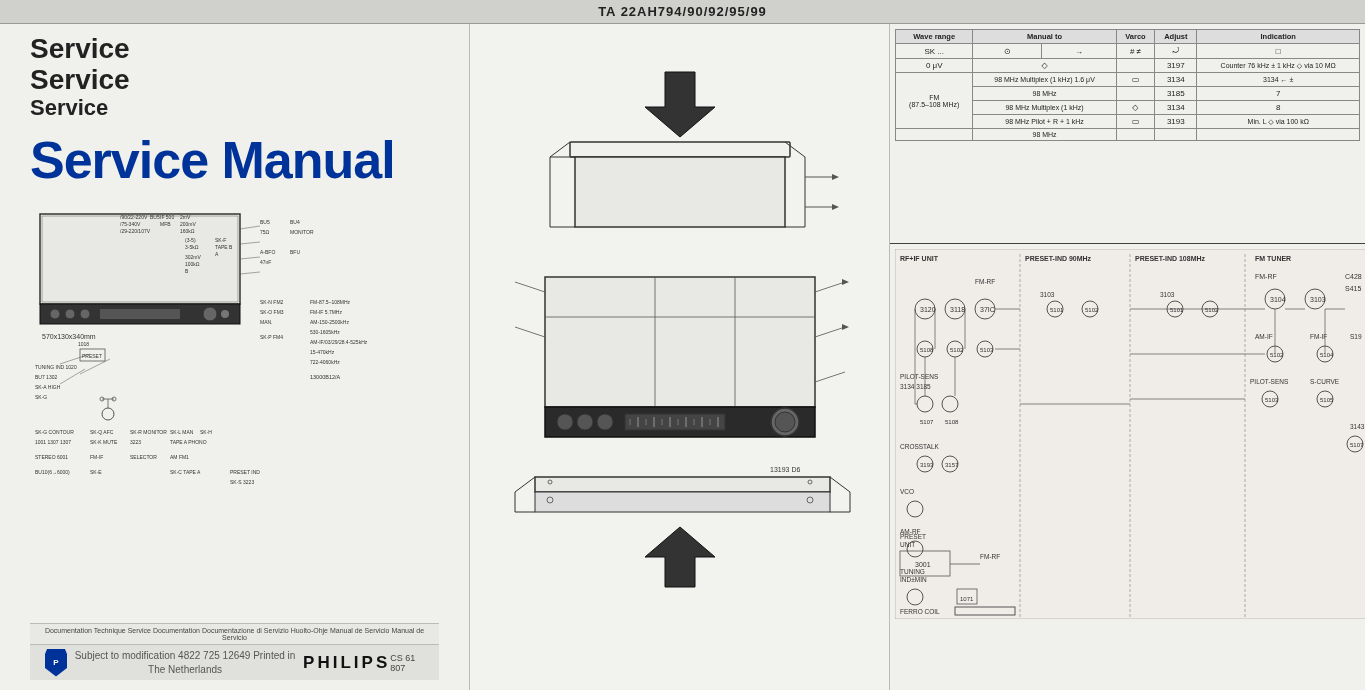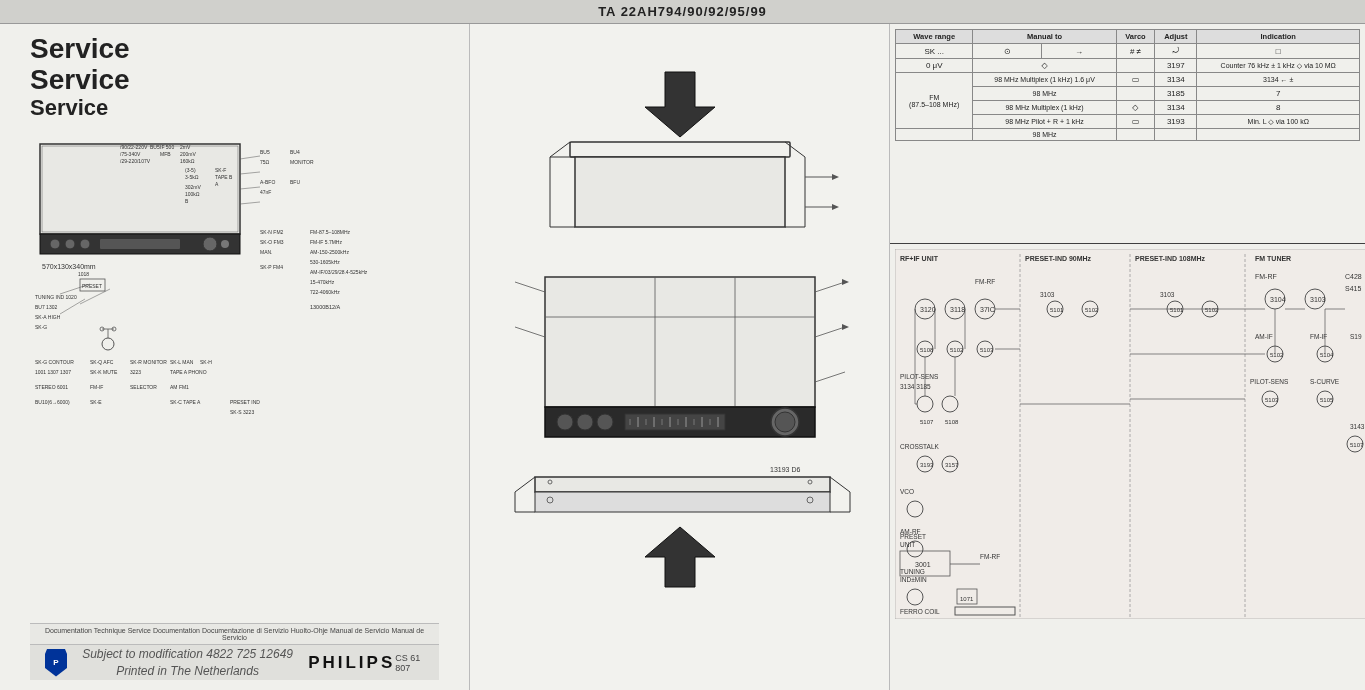--- a/index.html
+++ b/index.html
@@ -120,25 +120,24 @@
 
     .philips-text {
       font-size: 17px;
       font-weight: bold;
       letter-spacing: 3px;
       color: #111;
       font-family: Arial, sans-serif;
     }
 
     .bottom-center-text {
-      font-size: 12px;
+      font-size: 10px;
       color: #555;
       text-align: center;
       line-height: 1.4;
-      font-style: italic;
     }
 
     .cs-number {
       font-size: 9px;
       color: #444;
     }
 
     
     .center-panel {
       width: 420px;
@@ -207,20 +206,21 @@
   <div class="main-content">
 
     <div class="left-panel">
 
       <div style="margin-bottom:4px;">
         <div class="service-text-small">Service</div>
         <div class="service-text-small">Service</div>
         <div class="service-text-small" style="font-size:22px;">Service</div>
       </div>
 
+      <div class="service-manual-title">Service Manual</div>
 
       <div class="schematic-area">
         <svg viewBox="0 0 440 320" width="440" height="320">
 
           <rect x="10" y="20" width="200" height="90" fill="none" stroke="#333" stroke-width="1.5"></rect>
           <rect x="12" y="22" width="196" height="86" fill="#e8e8e4" stroke="#555" stroke-width="0.5"></rect>
 
           <rect x="10" y="110" width="200" height="20" fill="#333" stroke="#111" stroke-width="1"></rect>
           <circle cx="25" cy="120" r="5" fill="#666" stroke="#333"></circle>
           <circle cx="40" cy="120" r="5" fill="#666" stroke="#333"></circle>

